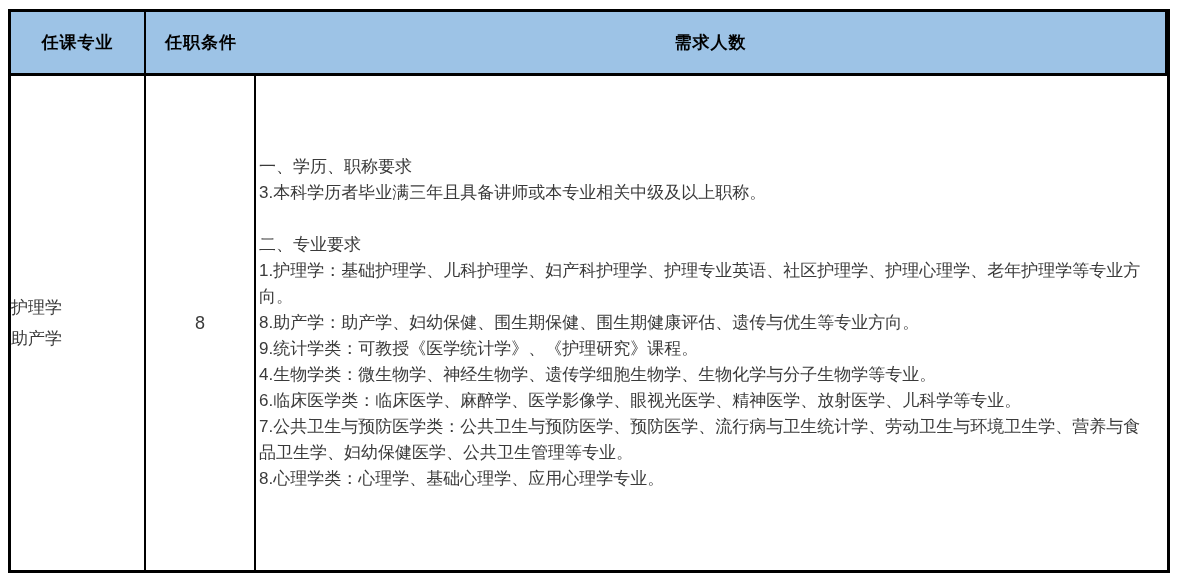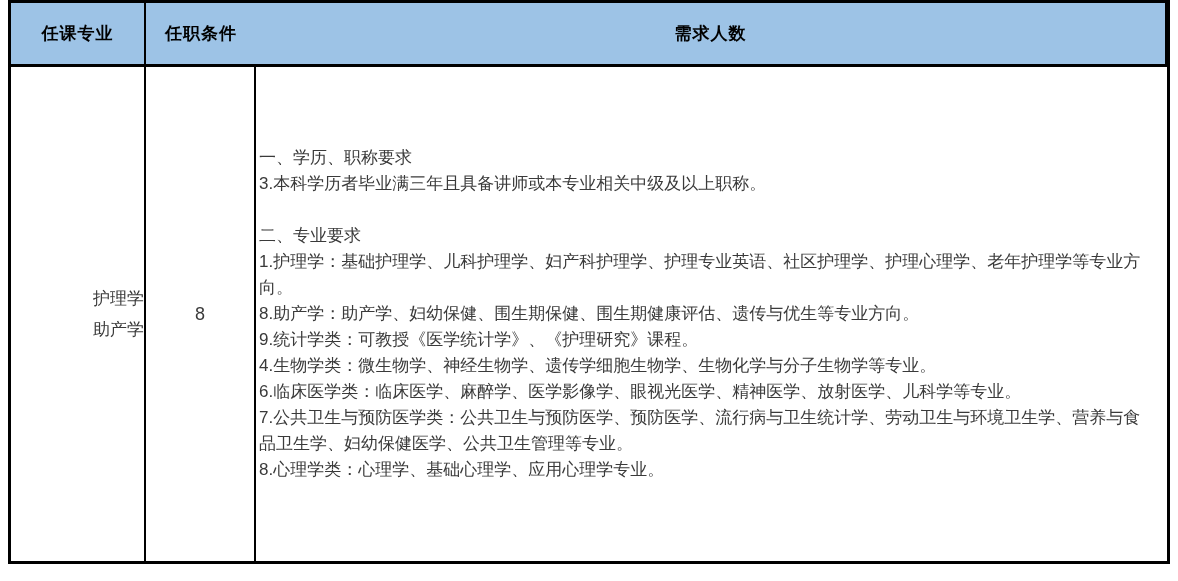--- a/index.html
+++ b/index.html
@@ -11,21 +11,21 @@
   .stage {
     position: relative;
     width: 1178px;
     height: 581px;
     background: #ffffff;
     overflow: hidden;
   }
   .req-table {
     position: absolute;
     left: 8px;
-    top: 0;
+    top: 9px;
     width: 1162px;
     height: 564px;
     box-sizing: border-box;
     border: 3px solid #000000;
     display: grid;
     grid-template-columns: 135px 110px 1fr;
     grid-template-rows: 64px 1fr;
     background: #ffffff;
   }
   .cell {
@@ -46,21 +46,21 @@
     letter-spacing: 1px;
   }
   .body-cell {
     display: flex;
     flex-direction: column;
     justify-content: center;
     color: #3A3A3A;
     font-size: 17px;
   }
   .specialty-cell {
-    align-items: flex-end;
+    align-items: flex-start;
     line-height: 31px;
     font-family: Liberation Serif, serif;
   }
   .demand-cell {
     align-items: center;
     font-size: 18px;
   }
   .conditions-cell {
     padding: 0 16px 0 3px;
     line-height: 26px;

